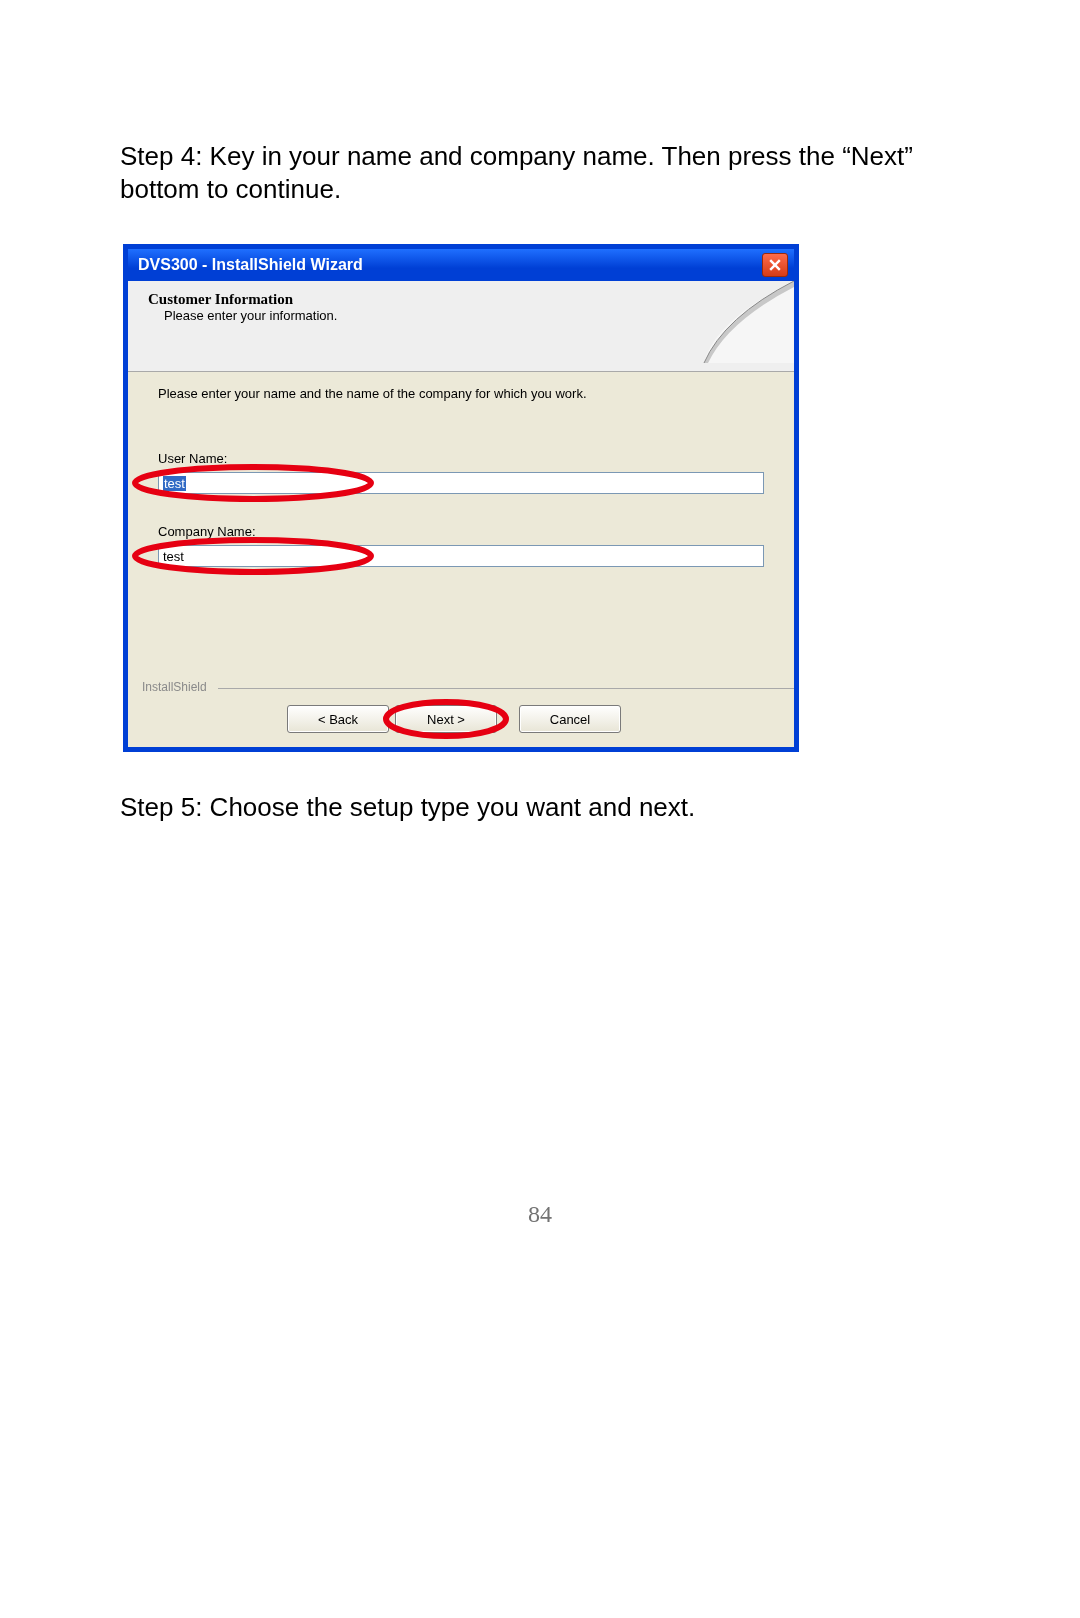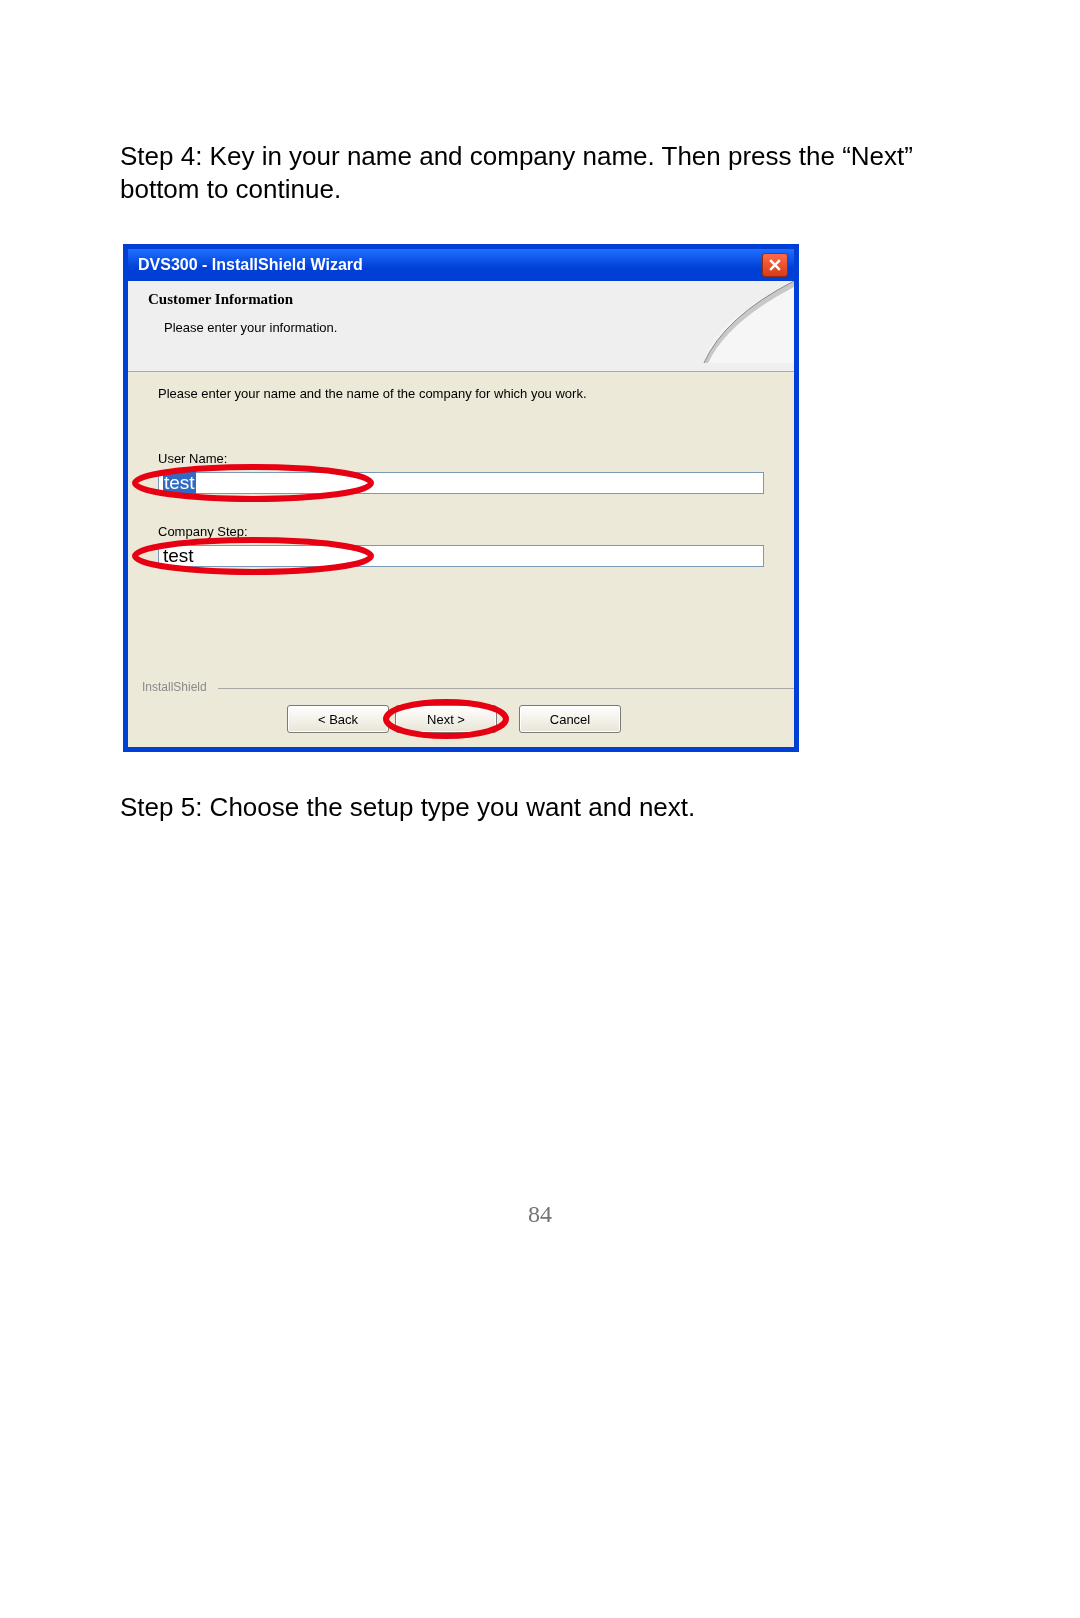--- a/index.html
+++ b/index.html
@@ -65,21 +65,21 @@
     position: relative;
     height: 64px;
   }
   .header-title {
     font-weight: bold;
     font-size: 15px;
     font-family: "Times New Roman", serif;
   }
   .header-sub {
     font-size: 13px;
-    margin-top: 12px;
+    margin-top: 0;
     margin-left: 16px;
     font-family: Tahoma, sans-serif;
   }
   .paper-corner {
     position: absolute;
     top: 0;
     right: 0;
     width: 150px;
     height: 82px;
   }
@@ -97,21 +97,21 @@
     margin-bottom: 6px;
   }
   .textfield {
     width: 100%;
     height: 22px;
     border: 1px solid #7b98b4;
     background: #fff;
     box-sizing: border-box;
     padding: 2px 4px;
     font-family: Tahoma, sans-serif;
-    font-size: 19px;
+    font-size: 13px;
     display: flex;
     align-items: center;
     text-align: right;
   }
   .textfield.selected span {
     background: #316ac5;
     color: #fff;
     padding: 0 1px;
   }
   .field-block {
@@ -215,21 +215,21 @@
         <div class="field-label">User Name:</div>
         <div class="textfield selected">
           <span>test</span>
         </div>
         <svg class="circle-annot" style="left:-30px; top:12px;" width="250" height="40" viewBox="0 0 250 40">
           <ellipse cx="125" cy="20" rx="118" ry="16" fill="none" stroke="#e60012" stroke-width="6"></ellipse>
         </svg>
       </div>
 
       <div class="field-block">
-        <div class="field-label">Company Step:</div>
+        <div class="field-label">Company Name:</div>
         <div class="textfield">
           <span>test</span>
         </div>
         <svg class="circle-annot" style="left:-30px; top:12px;" width="250" height="40" viewBox="0 0 250 40">
           <ellipse cx="125" cy="20" rx="118" ry="16" fill="none" stroke="#e60012" stroke-width="6"></ellipse>
         </svg>
       </div>
     </div>
 
     <div class="footer-fieldset">

